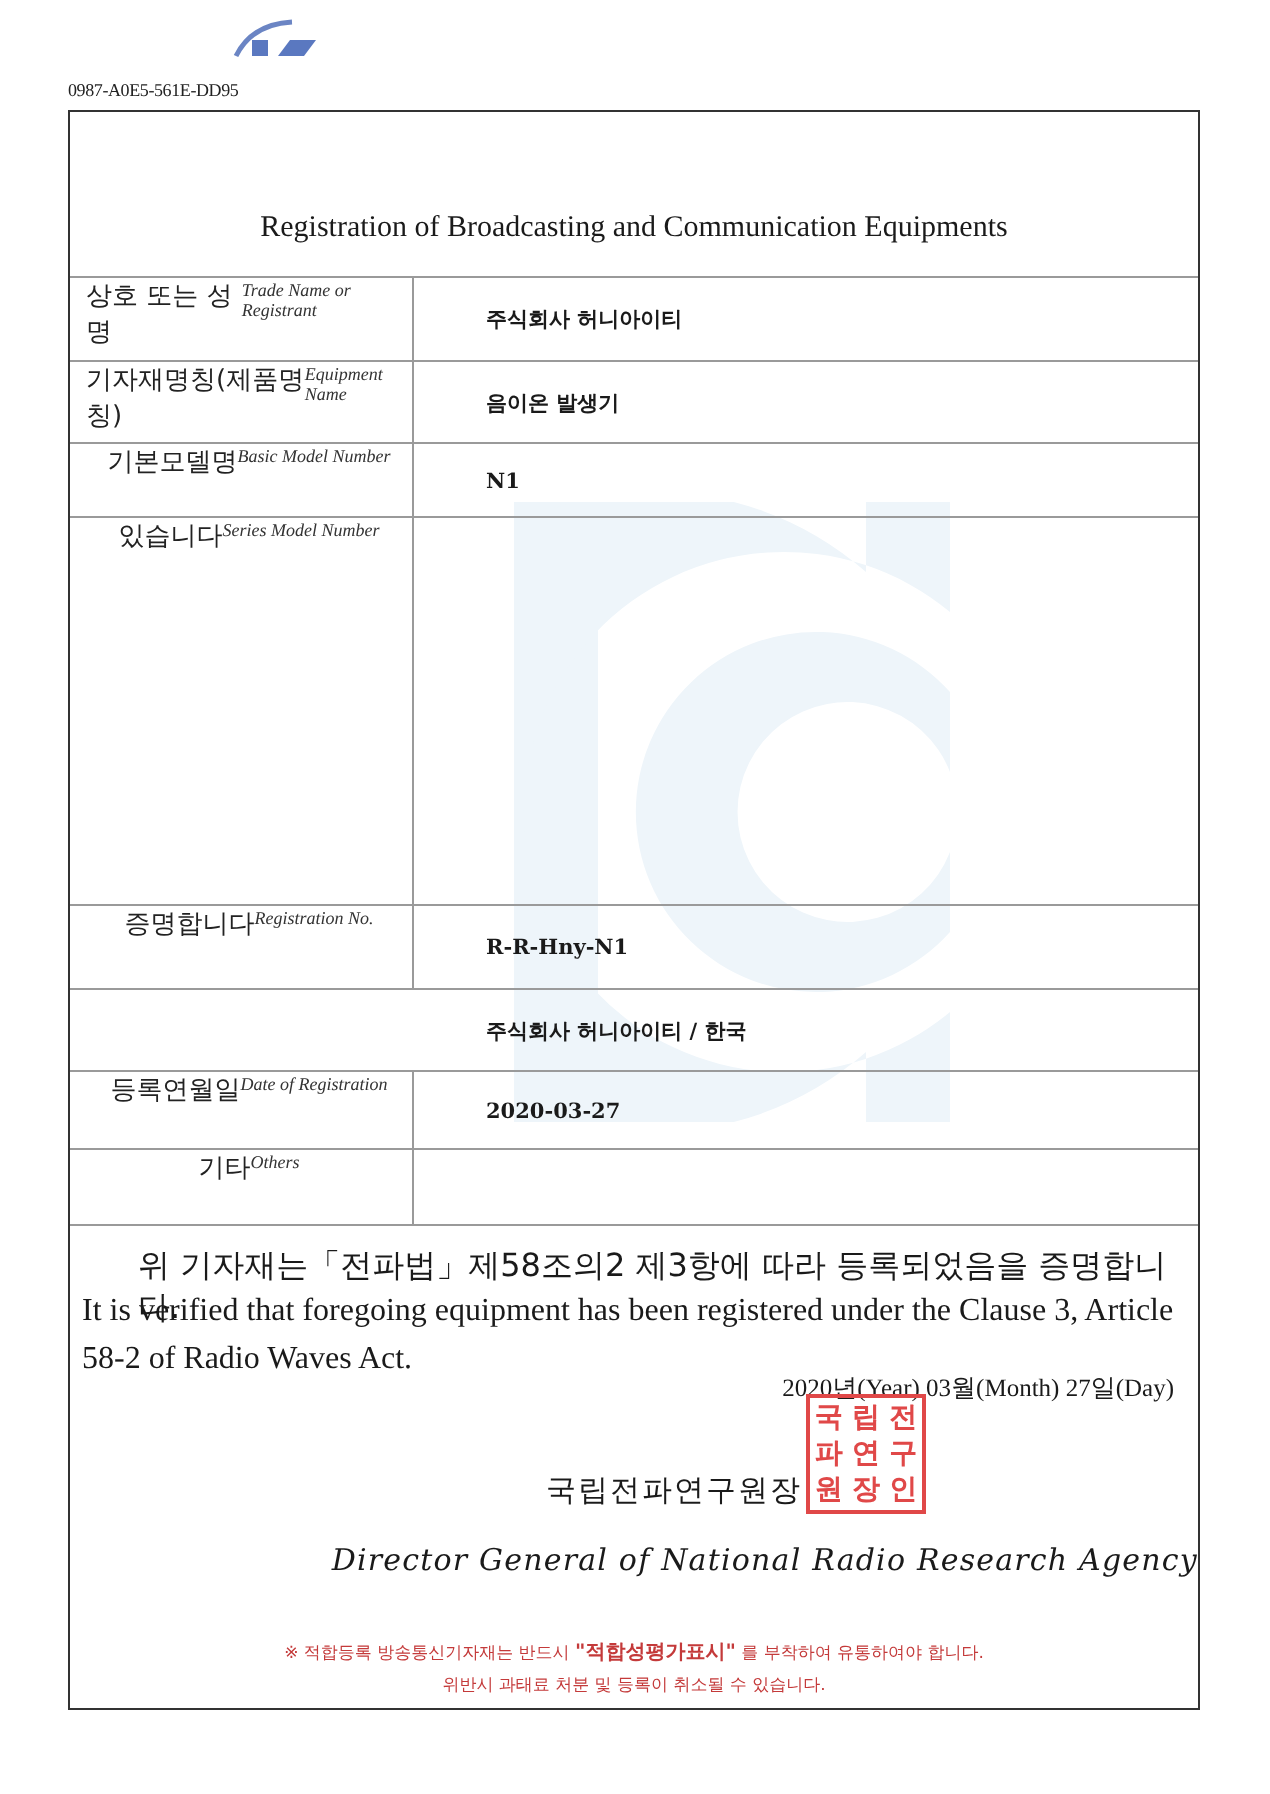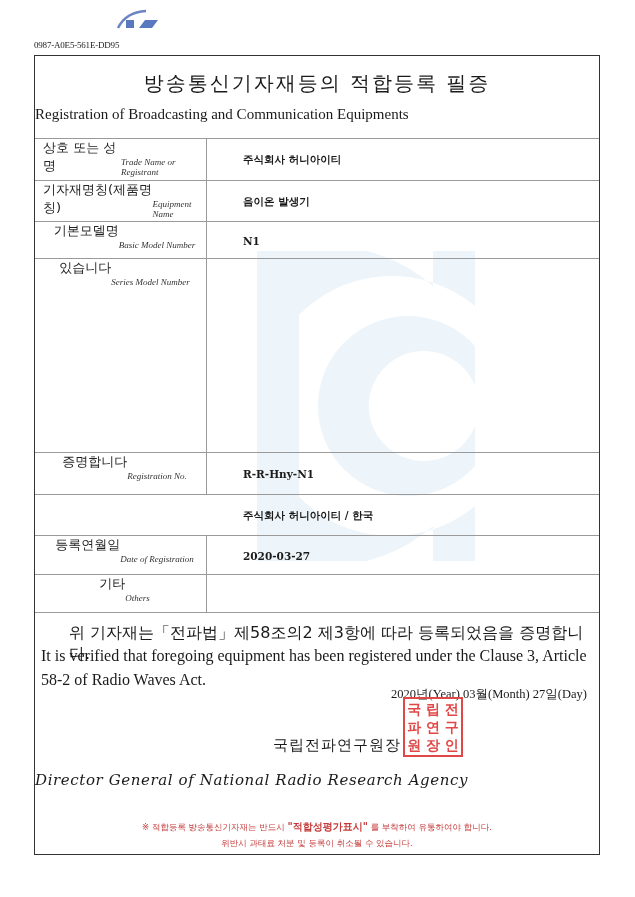--- a/index.html
+++ b/index.html
@@ -2,34 +2,34 @@
 <html><head>
 <meta charset="utf-8">
 <style>
   html, body { margin:0; padding:0; }
   body { width:635px; height:897px; background:#ffffff; position:relative; overflow:hidden; font-family:"Liberation Serif", serif; color:#1a1a1a; }
   .logo { position:absolute; left:112px; top:8px; width:50px; height:22px; }
   .doc-id { position:absolute; left:34px; top:40px; font-size:9px; letter-spacing:-0.2px; color:#222; }
   .frame { position:absolute; left:34px; top:55px; width:566px; height:800px; border:1.5px solid #333; box-sizing:border-box; }
   .watermark { position:absolute; left:222px; top:195px; width:245px; height:310px; opacity:1; }
   .title-ko { position:absolute; left:0; right:0; top:14px; text-align:center; font-family:"DejaVu Serif", serif; font-size:20px; letter-spacing:2px; }
-  .title-en { position:absolute; left:0; right:0; top:50px; font-size:15px; }
+  .title-en { position:absolute; left:0; right:0; top:50px; text-align:center; font-size:15px; }
   .table { position:absolute; left:0; right:0; top:82px; }
   .row { position:absolute; left:0; right:0; border-top:1px solid #9a9a9a; }
   .row .lab { position:absolute; left:0; width:172px; top:0; bottom:0; border-right:1px solid #9a9a9a; padding-left:8px; box-sizing:border-box; display:flex; justify-content:center; }
   .row .val { position:absolute; left:180px; right:0; top:0; bottom:0; display:flex; align-items:center; font-family:"DejaVu Serif", serif; font-weight:bold; font-size:10.5px;margin-left:28px; }
   .lab .ko { font-family:"DejaVu Sans", sans-serif; font-size:13px; color:#222; }
-  .lab .en { font-style:italic; font-size:9px; color:#333; margin-top:18px; }
+  .lab .en { font-style:italic; font-size:9px; color:#333; margin-top:1px; }
   .bottom-line { position:absolute; left:0; right:0; border-top:1px solid #9a9a9a; }
   .cert-ko { position:absolute; left:34px; top:567px; font-family:"DejaVu Sans", sans-serif; font-size:16px; }
   .cert-en { position:absolute; left:6px; right:4px; top:588px; font-size:16px; line-height:24px; }
   .date-line { position:absolute; right:12px; top:630px; font-size:12.5px; }
   .director-ko { position:absolute; left:222px; top:680px; font-family:"DejaVu Sans", sans-serif; font-size:15px; letter-spacing:1px;margin-left:16px; }
   .seal { position:absolute; left:368px; top:641px; width:60px; height:60px; border:2px solid #e04848; box-sizing:border-box; color:#e04848; font-family:"DejaVu Sans", sans-serif; font-weight:bold; font-size:14px; line-height:18px; display:grid; grid-template-columns:repeat(3,1fr); text-align:center; align-content:center; }
-  .director-en { position:absolute; left:0; right:0; top:715px; text-align:left; font-family:"DejaVu Serif", serif; font-style:italic; font-size:15px; letter-spacing:0.6px; }
+  .director-en { position:absolute; left:0; right:0; top:715px; text-align:right; font-family:"DejaVu Serif", serif; font-style:italic; font-size:15px; letter-spacing:0.6px; }
   .notice { position:absolute; left:0; right:0; top:763px; text-align:center; color:#c43a3a; font-family:"DejaVu Sans", sans-serif; font-size:8.5px; line-height:16px; }
   .notice .strong { font-weight:bold; font-size:10px; }
 </style>
 </head>
 <body>
 
 <svg class="logo" viewBox="0 0 50 22">
   <path d="M6 20 Q14 4 34 3" stroke="#6b85c4" stroke-width="2.5" fill="none"></path>
   <rect x="14" y="12" width="8" height="8" fill="#5a78c0"></rect>
   <polygon points="27,20 33,12 46,12 40,20" fill="#5a78c0"></polygon>
@@ -38,21 +38,20 @@
 <div class="doc-id">0987-A0E5-561E-DD95</div>
 
 <div class="frame">
 
   <svg class="watermark" viewBox="0 0 245 310">
     <rect x="0" y="0" width="42" height="310" fill="#eef5fa"></rect>
     <path d="M 218 0 L 218 55 A 130 130 0 1 0 218 255 L 218 310 L 176 310 L 176 275 A 160 160 0 1 1 176 35 L 176 0 Z" fill="#eef5fa"></path>
     <path d="M 218 95 A 90 90 0 1 0 218 215 L 218 175 A 55 55 0 1 1 218 135 Z" fill="#eef5fa"></path>
   </svg>
 
-  <div class="title-ko">방송통신기자재등의 적합등록 필증</div>
   <div class="title-en">Registration of Broadcasting and Communication Equipments</div>
 
   <div class="table">
     <div class="row" style="top:0;height:42px">
       <div class="lab">
           <span class="ko">상호 또는 성명</span>
           <span class="en">Trade Name or Registrant</span>
         </div>
       <div class="val">주식회사 허니아이티</div>
     </div>

